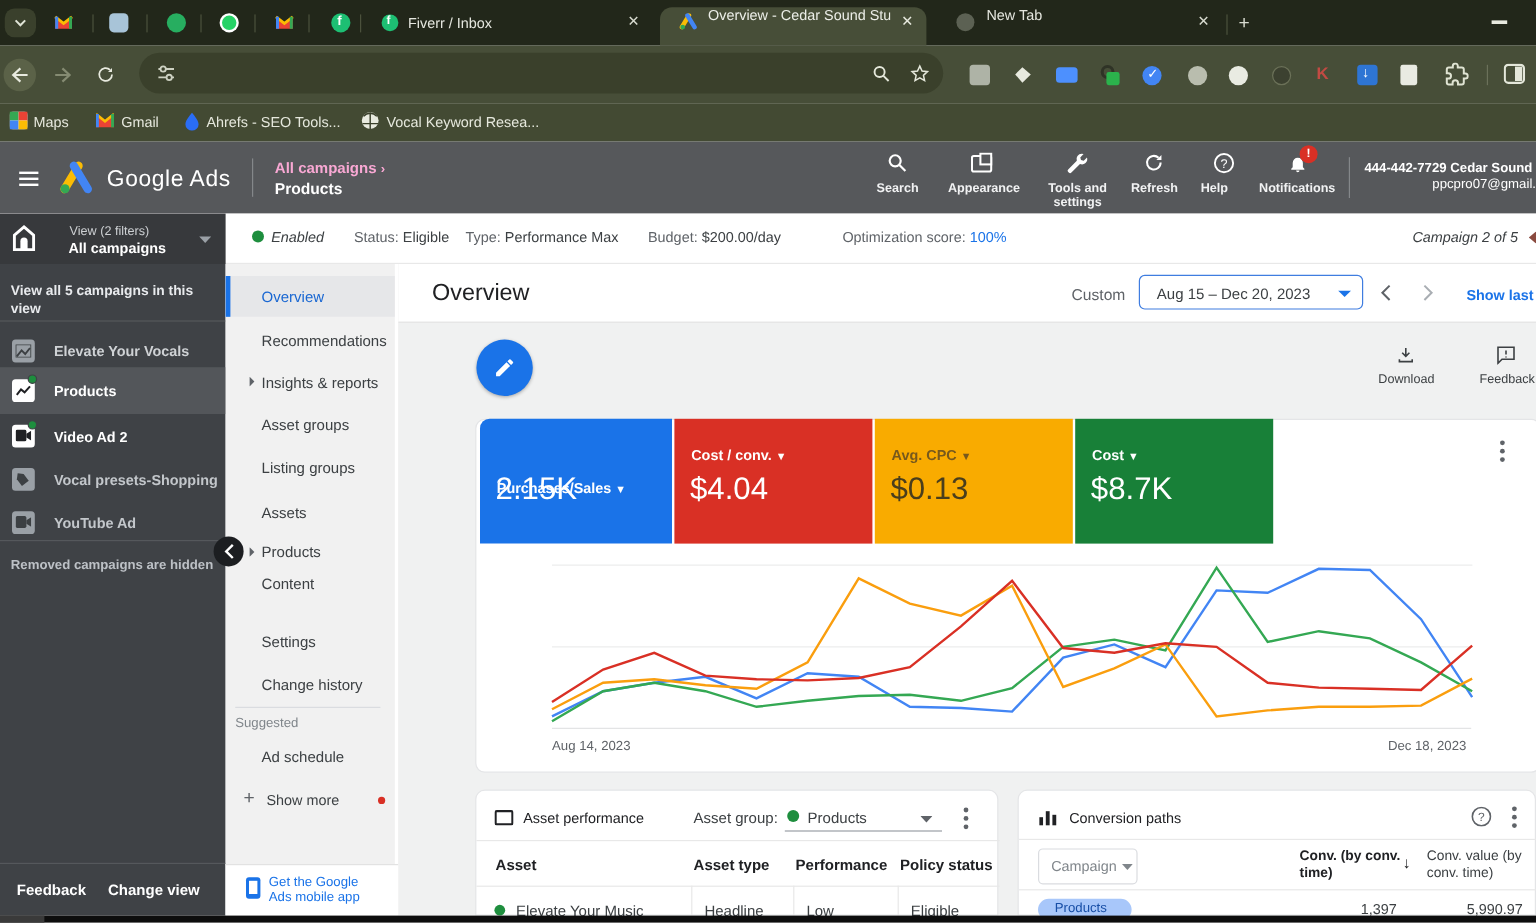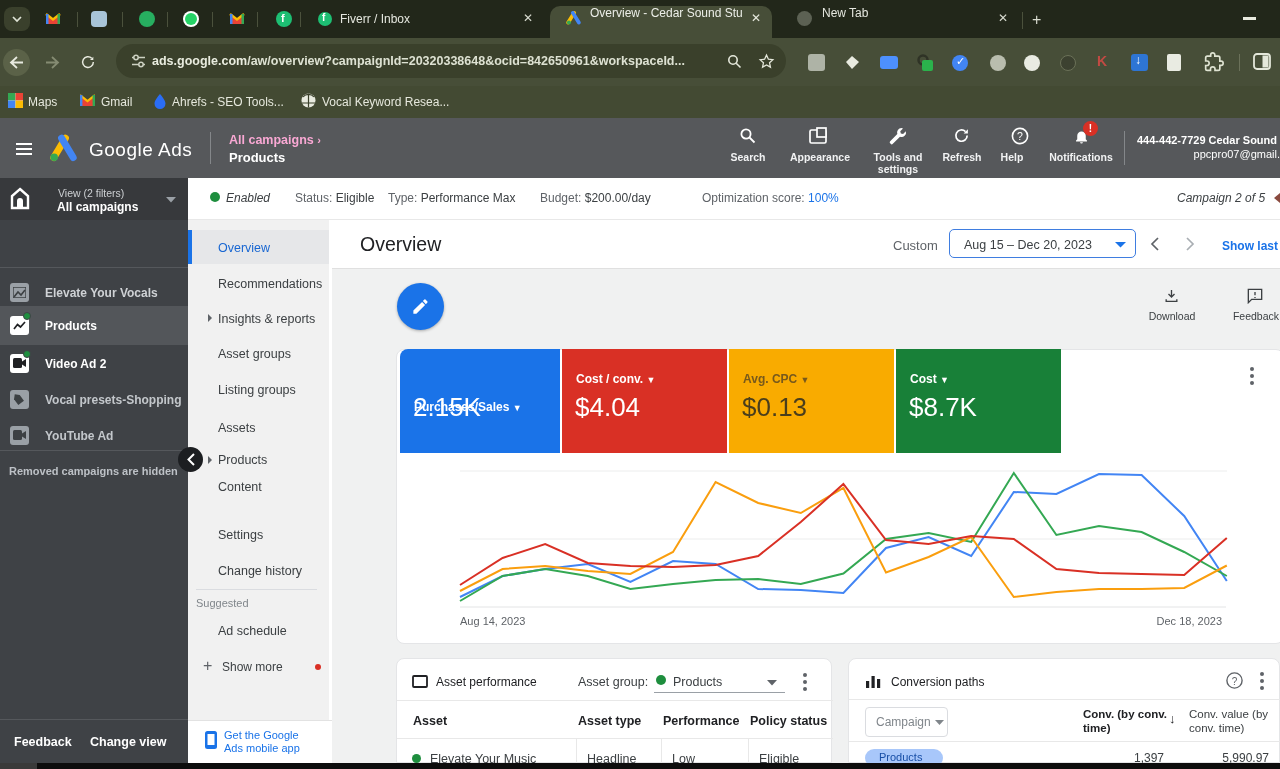--- a/index.html
+++ b/index.html
@@ -108,21 +108,20 @@
       <path d="M17.6 6.4 A8 8 0 1 0 20 12" stroke="#e8eadf" stroke-width="2.2" fill="none"></path>
       <path d="M20 4 v5 h-5 z" fill="#e8eadf"></path>
     </svg>
 
   <div class="abs" style="left:116px;top:6px;width:670px;height:34px;background:#3a402b;border-radius:17px;"></div>
   <svg class="abs" style="left:131px;top:16px" width="15" height="14">
       <path d="M1 3.5 h13 M1 10.5 h13" stroke="#cdd1c2" stroke-width="1.6"></path>
       <circle cx="5" cy="3.5" r="2.2" fill="#3a402b" stroke="#cdd1c2" stroke-width="1.5"></circle>
       <circle cx="10" cy="10.5" r="2.2" fill="#3a402b" stroke="#cdd1c2" stroke-width="1.5"></circle>
     </svg>
-  <div class="abs" style="left:152px;top:16px;width:570px;overflow:hidden;font-size:12.5px;font-weight:bold;color:#e9ecdf;white-space:nowrap;">ads.google.com<span style="color:#dde1d2;">/aw/overview?campaignId=20320338648&amp;ocid=842650961&amp;workspaceId...</span></div>
   <svg class="abs" style="left:727px;top:16px" width="15" height="15">
       <circle cx="6" cy="6" r="4.2" stroke="#e4e7da" stroke-width="1.6" fill="none"></circle>
       <path d="M9.2 9.2 L13.5 13.5" stroke="#e4e7da" stroke-width="1.6"></path>
     </svg>
   <svg class="abs" style="left:758px;top:15px" width="17" height="17" viewBox="0 0 24 24">
       <path d="M12 3 l2.7 5.8 6.3 .7 -4.7 4.3 1.3 6.2 -5.6-3.2 -5.6 3.2 1.3-6.2 -4.7-4.3 6.3-.7 z" fill="none" stroke="#e4e7da" stroke-width="1.8"></path>
     </svg>
 
   <div class="abs" style="left:808px;top:16px;width:17px;height:17px;background:#aeb3a6;border-radius:3px;"></div>
   <svg class="abs" style="left:844px;top:16px" width="17" height="17">
@@ -243,20 +242,21 @@
 <div class="abs gray12" style="left:295px;top:191px;">Status: <span style="color:#3c4043;">Eligible</span></div>
 <div class="abs gray12" style="left:388px;top:191px;">Type: <span style="color:#3c4043;">Performance Max</span></div>
 <div class="abs gray12" style="left:540px;top:191px;">Budget: <span style="color:#3c4043;">$200.00/day</span></div>
 <div class="abs gray12" style="left:702px;top:191px;">Optimization score: <span style="color:#1a73e8;">100%</span></div>
 <div class="abs dark12" style="left:1177px;top:191px;">Campaign 2 of 5</div>
 <svg class="abs" style="left:1274px;top:193px" width="6" height="10">
     <path d="M6 0 L0 5 L6 10 z" fill="#8a4a3f"></path>
   </svg>
 
 <div class="abs" id="sidebar">
+  <div class="abs" style="left:9px;top:16px;width:160px;color:#e8eaed;font-size:11.5px;font-weight:bold;line-height:15px;">View all 5 campaigns in this view</div>
   <div class="abs" style="left:0;top:47px;width:188px;height:1px;background:#55585c;"></div>
 
   <div class="sicon" style="top:63px;"></div>
   <svg class="abs" style="left:13px;top:67px" width="13" height="11">
       <path d="M0 0 h13 v11 h-13 z" fill="#3c4043" opacity="0"></path>
       <path d="M1 10 L5 5 L8 8 L12 3" stroke="#3c4043" stroke-width="1.6" fill="none"></path>
       <path d="M0 0 h13 v11 h-13 z" fill="none" stroke="#3c4043" stroke-width="1.4"></path>
     </svg>
   <div class="srow" style="left:45px;top:66px;">Elevate Your Vocals</div>
   <div class="abs" style="left:0;top:86px;width:188px;height:39px;background:#53565a;"></div>

